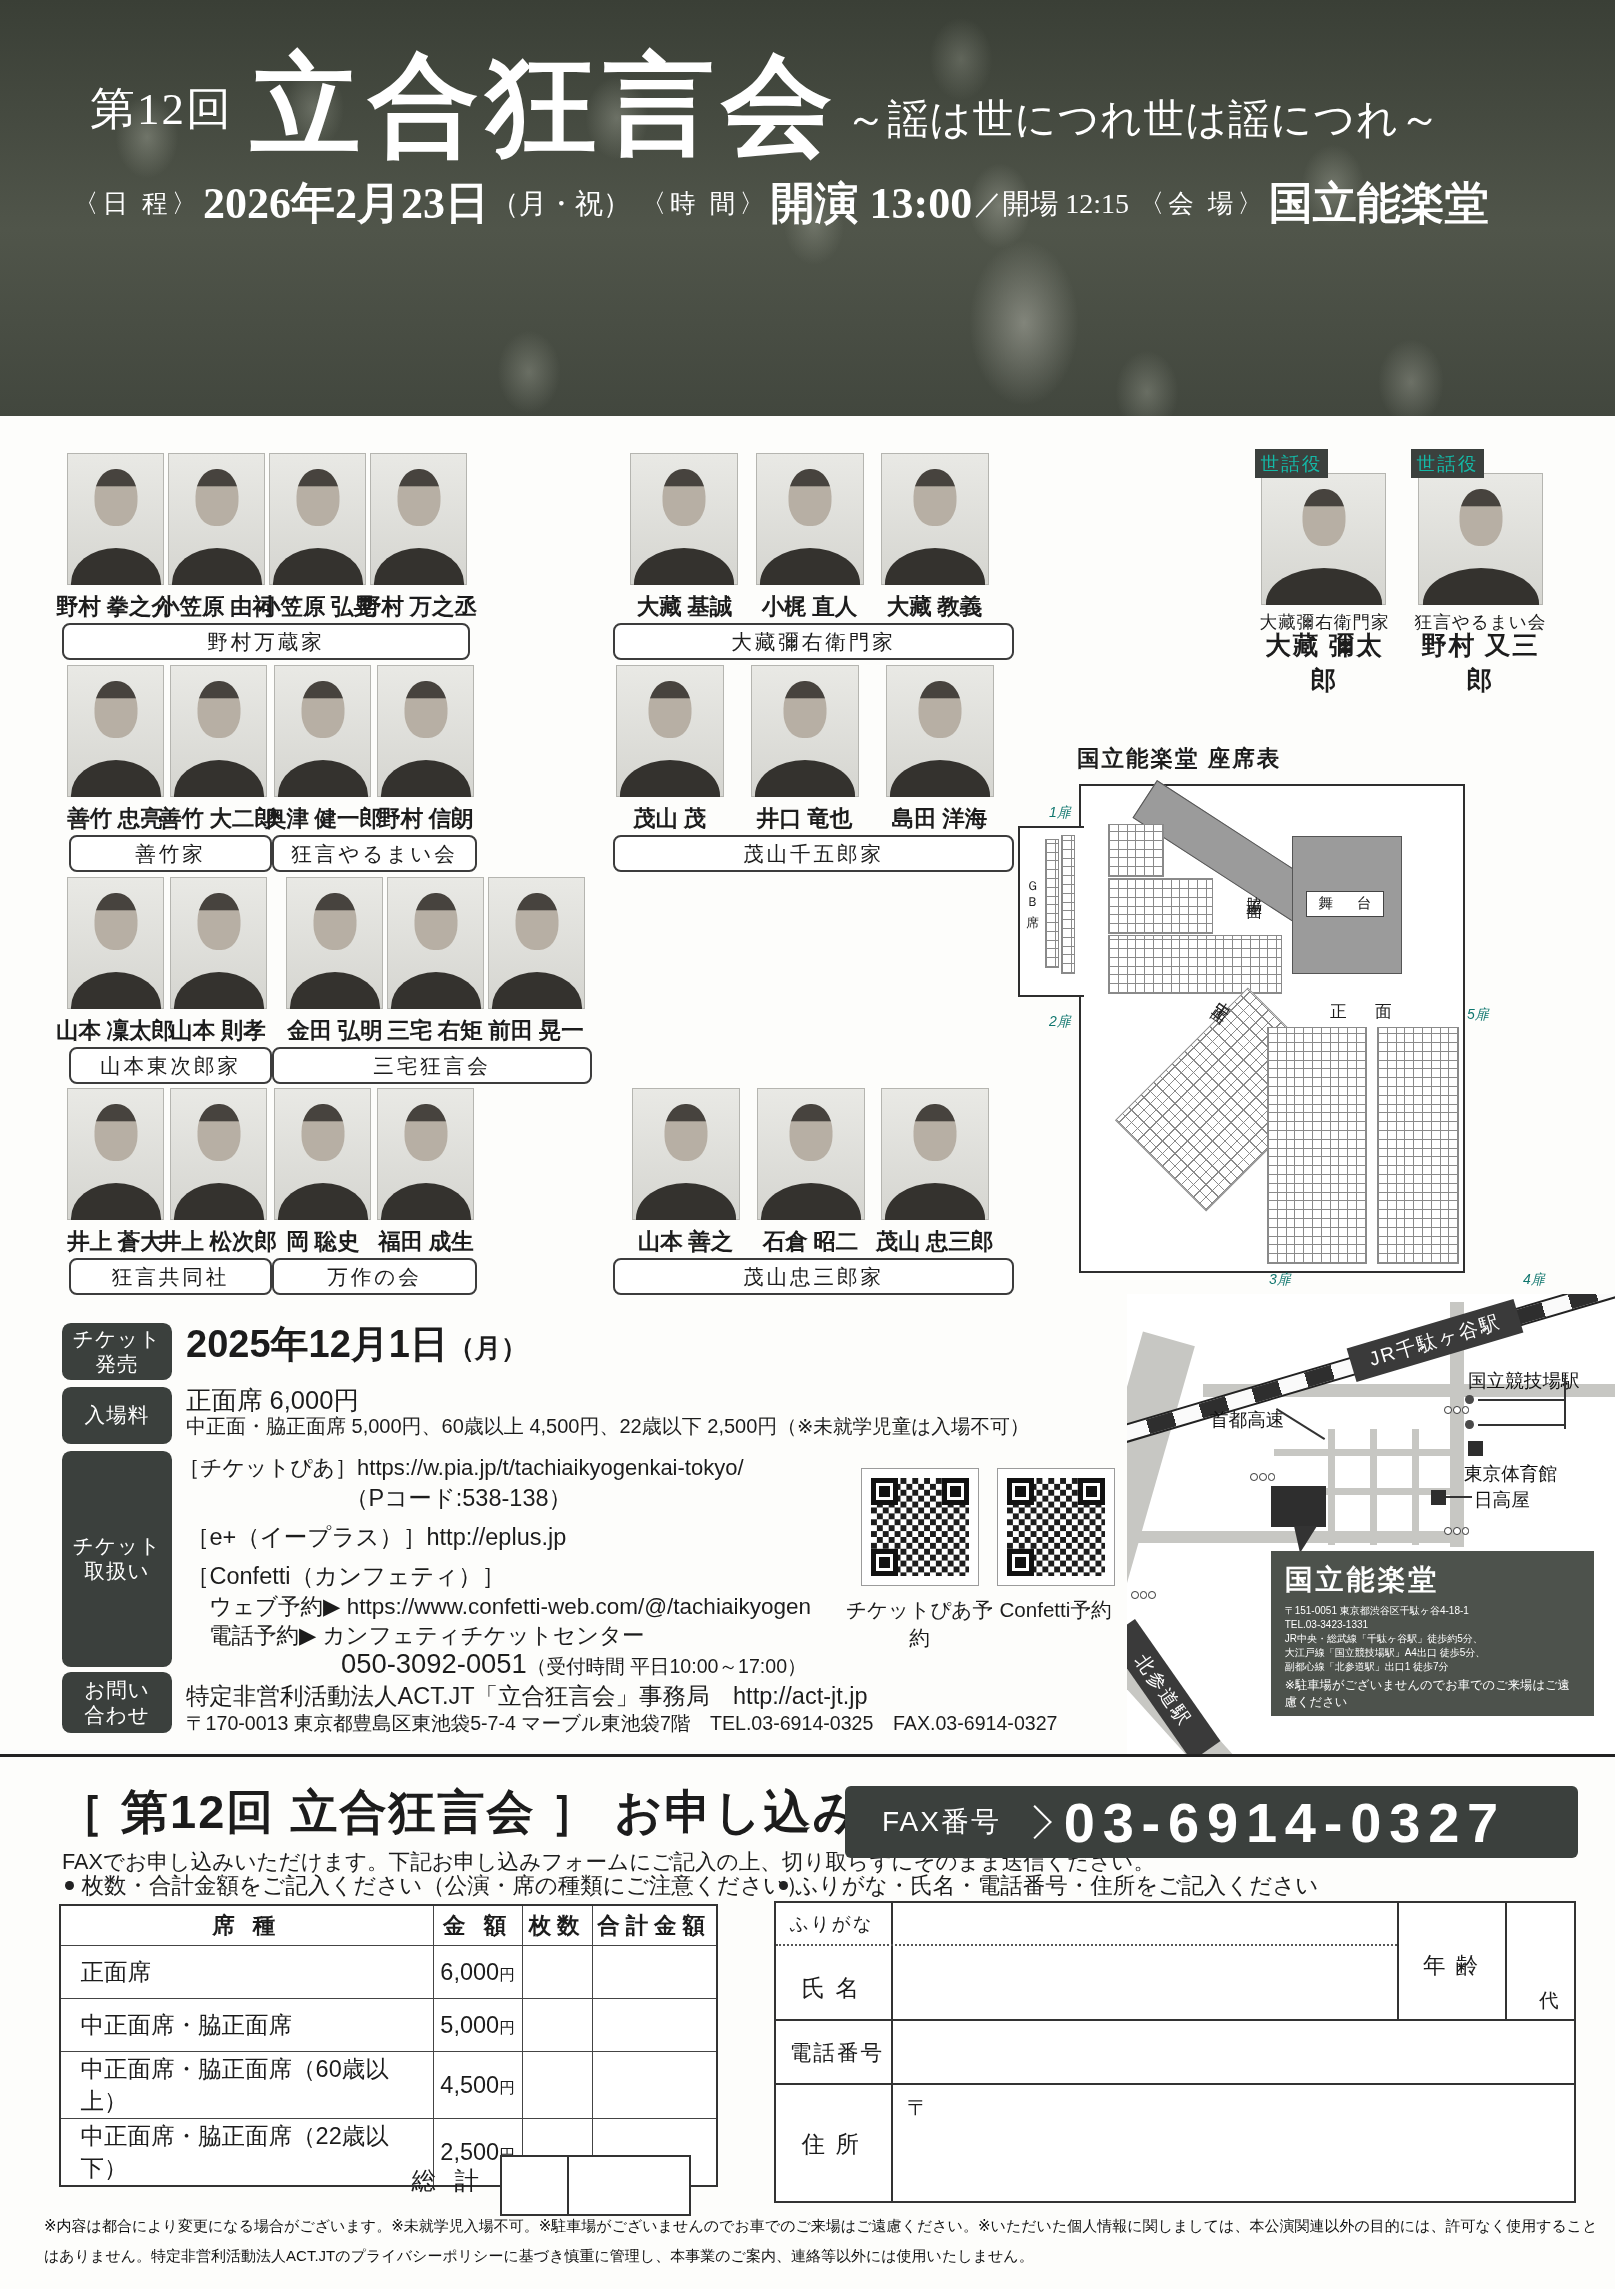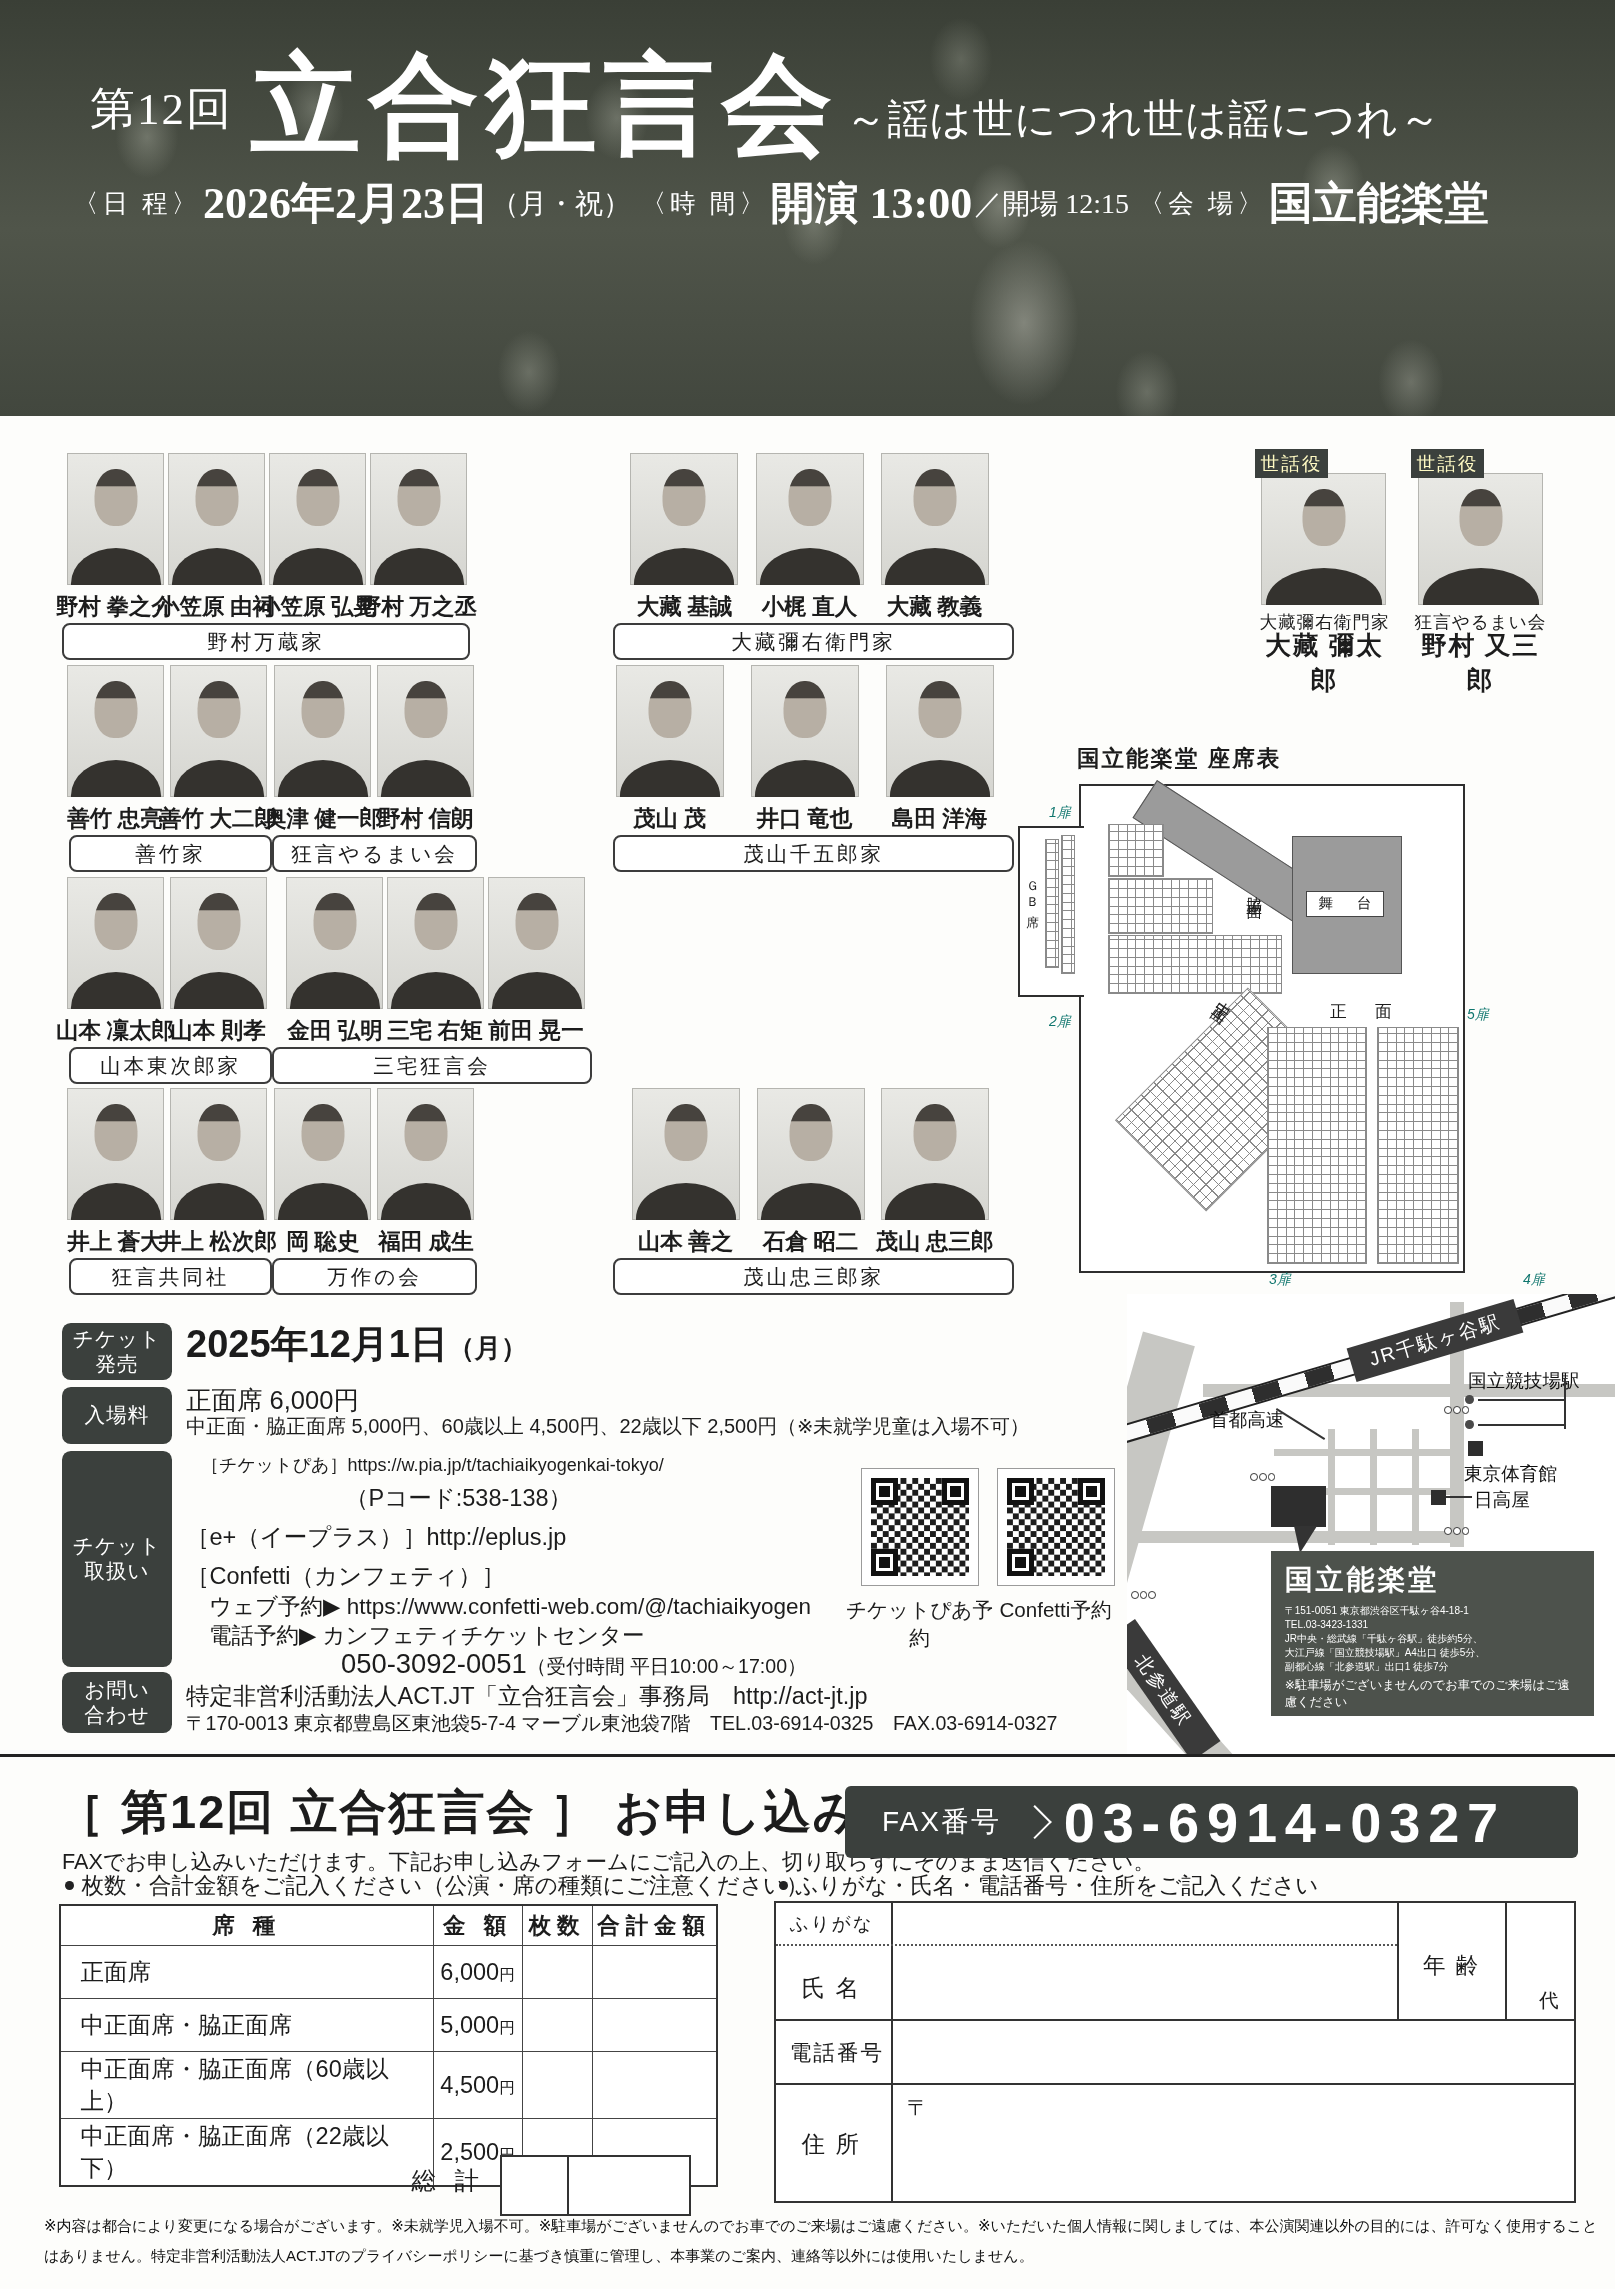--- a/index.html
+++ b/index.html
@@ -42,21 +42,21 @@
       background:linear-gradient(180deg,#47433e 0%,#47433e 30%,#b7afa4 31%);}
   .ph::after{content:"";position:absolute;bottom:0;left:50%;transform:translateX(-50%);
       width:90px;height:37px;border-radius:50% 50% 0 0 / 95% 95% 0 0;background:#34322e;}
   .w110{width:108px;} .w110::after{width:100px;}
   .w128{width:125px;} .w128::after{width:116px;}
   .pname{position:absolute;top:138px;font-size:22.5px;font-weight:600;text-align:center;white-space:nowrap;
       font-family:"Liberation Serif","DejaVu Serif",serif;}
   .gbox{position:absolute;top:170px;height:33px;border:2px solid #3c3c3c;border-radius:7.8px;background:#fff;
       display:flex;align-items:center;justify-content:center;font-size:20.6px;letter-spacing:2.9px;
       font-family:"Liberation Serif","DejaVu Serif",serif;}
-  .sewa-badge{position:absolute;width:73px;height:29px;background:#3b403d;color:#fef9c3;font-size:18.6px;
+  .sewa-badge{position:absolute;width:73px;height:29px;background:#3b403d;color:#14b8a6;font-size:18.6px;
       display:flex;align-items:center;justify-content:center;letter-spacing:2px;z-index:3;}
   .sewa-grp{position:absolute;width:145px;text-align:center;font-size:17.6px;letter-spacing:1px;
       font-family:"Liberation Serif","DejaVu Serif",serif;}
   .sewa-name{position:absolute;width:145px;text-align:center;font-size:25.5px;font-weight:700;letter-spacing:2px;
       font-family:"Liberation Serif","DejaVu Serif",serif;}
 
   
   .chart{position:absolute;left:1010px;top:741px;width:606px;height:537px;font-size:12.7px;}
   .chart-title{position:absolute;left:67px;top:2px;font-size:22.5px;font-weight:600;letter-spacing:2px;}
   .outline{position:absolute;left:69px;top:43px;width:382px;height:485px;border:2.9px solid #2e2e2e;background:#fff;}
@@ -273,21 +273,21 @@
 発売</div>
   <div class="tab" style="top:1387px;height:57px">入場料</div>
   <div class="tab" style="top:1451px;height:216px">チケット
 取扱い</div>
   <div class="tab" style="top:1672px;height:61px">お問い
 合わせ</div>
 
   <div class="tk" style="left:186px;top:1319px"><span style="font-size:38px;font-weight:700">2025年12月1日</span><span style="font-size:26.5px;font-weight:600">（月）</span></div>
   <div class="tk" style="left:186px;top:1383px;font-size:25.5px">正面席 6,000円</div>
   <div class="tk" style="left:186px;top:1413px"><span style="font-size:20px">中正面・脇正面席 5,000円、60歳以上 4,500円、22歳以下 2,500円</span><span class="sm">（※未就学児童は入場不可）</span></div>
-  <div class="tk" style="left:201px;top:1453px;font-size:18px"><span>［チケットぴあ］</span><span>https://w.pia.jp/t/tachiaikyogenkai-tokyo/</span></div>
+  <div class="tk" style="left:178px;top:1453px;font-size:22px"><span>［チケットぴあ］</span><span>https://w.pia.jp/t/tachiaikyogenkai-tokyo/</span></div>
   <div class="tk" style="left:345px;top:1482px;font-size:23.5px">（Pコード:538-138）</div>
   <div class="tk" style="left:186px;top:1521px;font-size:23.5px"><span>［e+（イープラス）］</span><span>http://eplus.jp</span></div>
   <div class="tk" style="left:186px;top:1560px;font-size:23.5px">［Confetti（カンフェティ）］</div>
   <div class="tk" style="left:209px;top:1591px;font-size:22.5px"><span>ウェブ予約▶</span> <span>https://www.confetti-web.com/@/tachiaikyogen</span></div>
   <div class="tk" style="left:209px;top:1620px;font-size:22.5px"><span>電話予約▶</span> <span>カンフェティチケットセンター</span></div>
   <div class="tk" style="left:341px;top:1648px"><span style="font-size:27.4px">050-3092-0051</span><span class="sm">（受付時間 平日10:00～17:00）</span></div>
   <div class="tk" style="left:186px;top:1680px;font-size:23.5px">特定非営利活動法人ACT.JT「立合狂言会」事務局　http://act-jt.jp</div>
   <div class="tk" style="left:186px;top:1710px;font-size:19.6px">〒170-0013 東京都豊島区東池袋5-7-4 マーブル東池袋7階　TEL.03-6914-0325　FAX.03-6914-0327</div>
 
   <div class="qrbox" style="left:861px;top:1468px">

